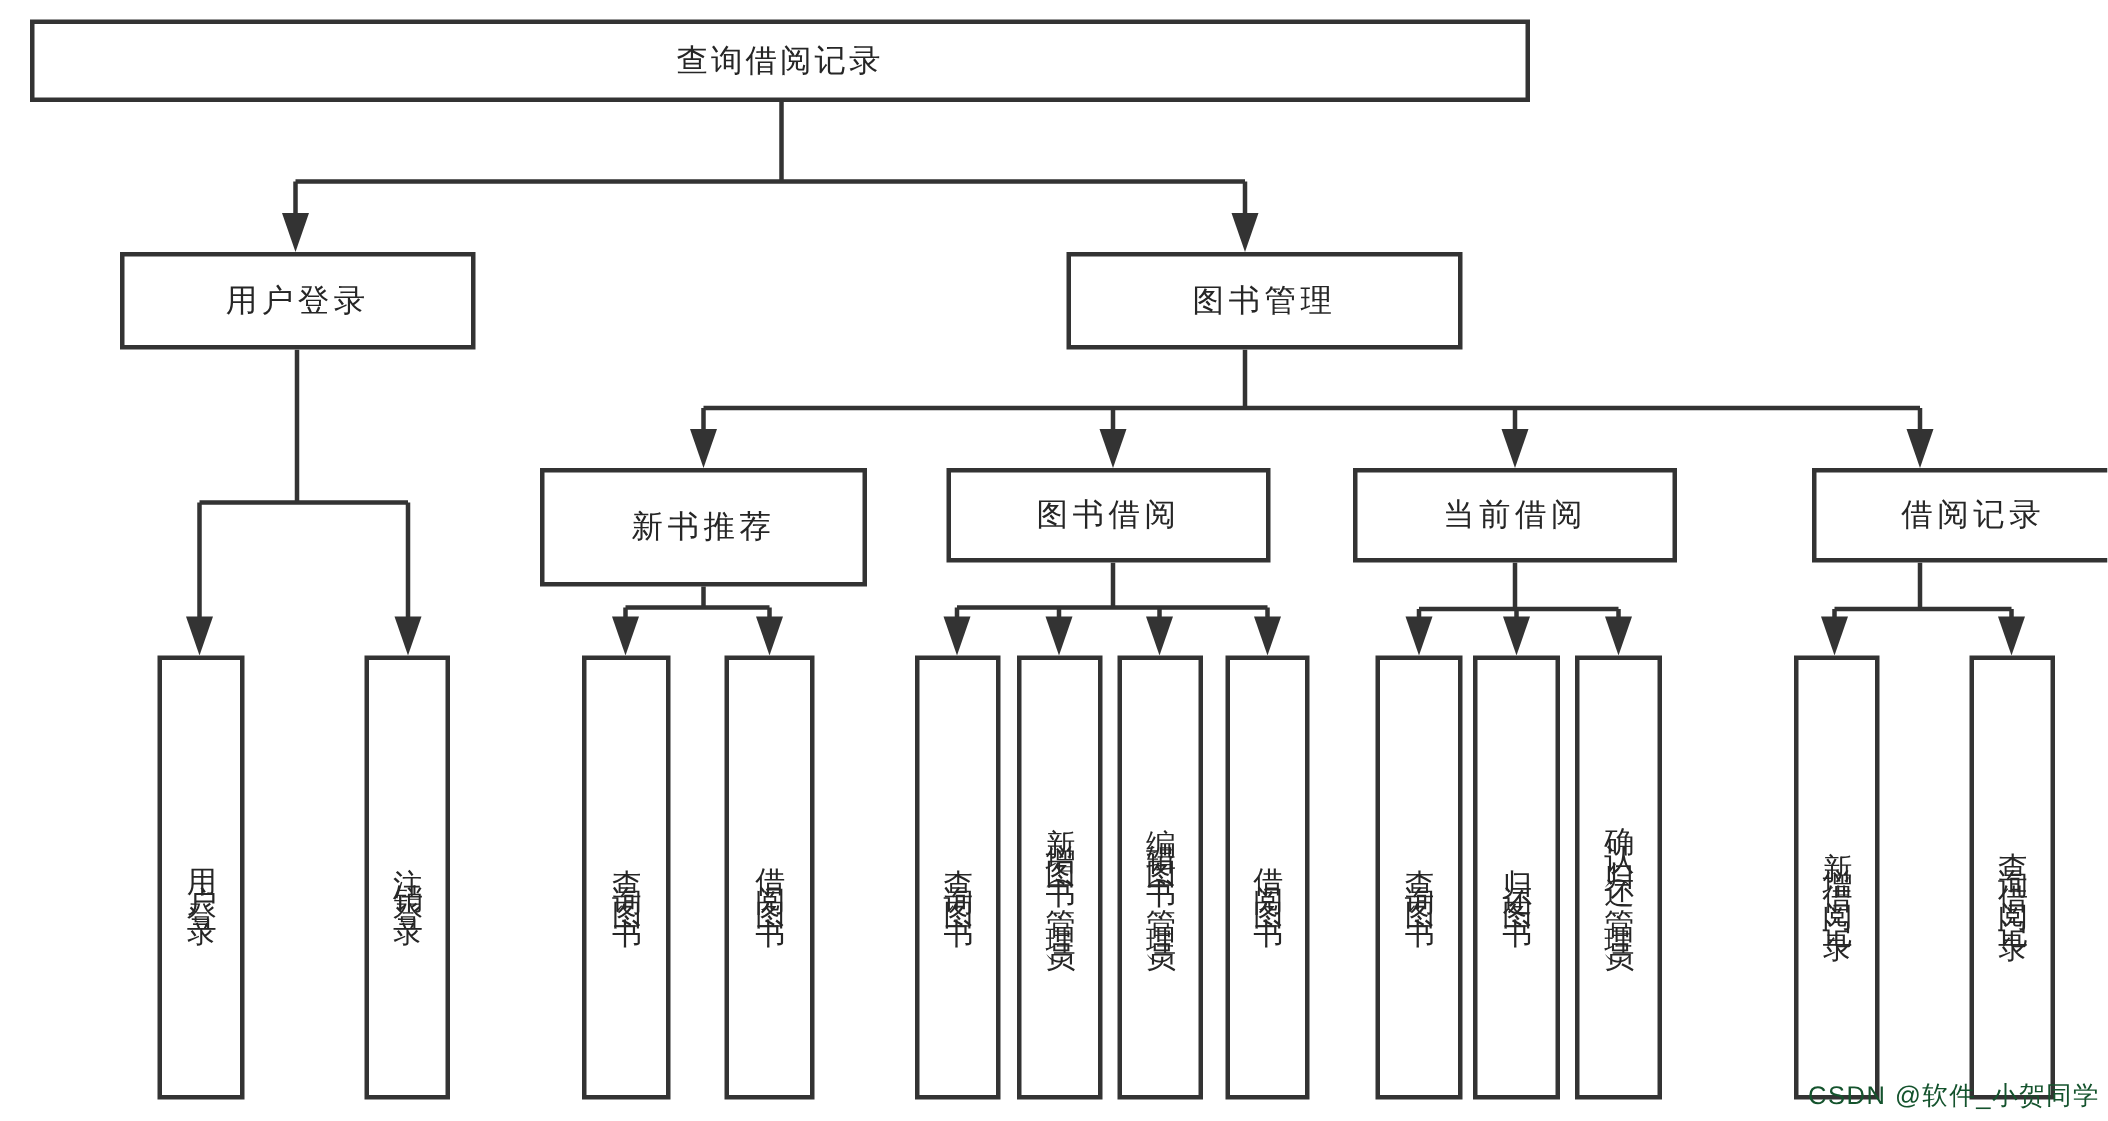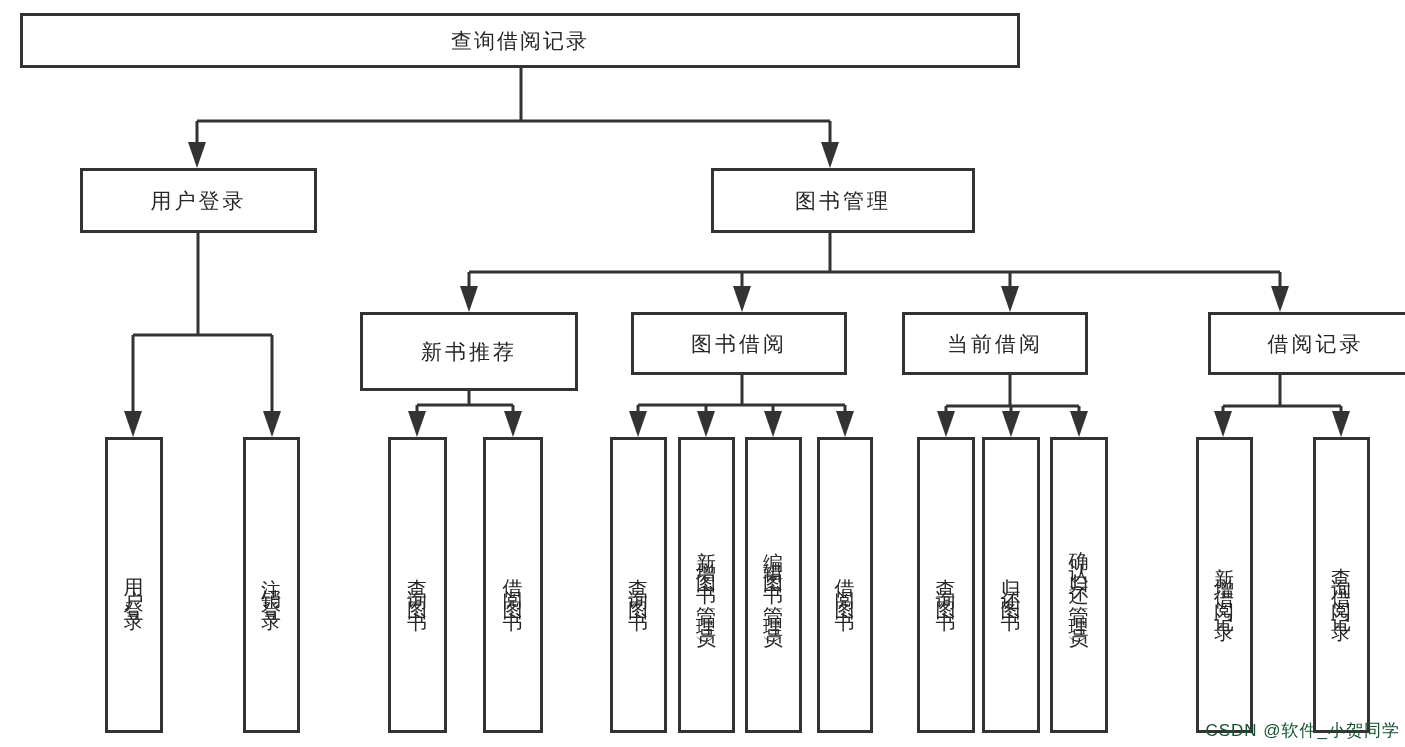--- a/index.html
+++ b/index.html
@@ -131,21 +131,21 @@
   <div class="node h-label" style="left:711px; top:168px; width:264px; height:65px;">
     <span>图书管理</span>
   </div>
 
   <div class="node h-label" style="left:360px; top:312px; width:218px; height:79px;">
     <span>新书推荐</span>
   </div>
   <div class="node h-label" style="left:631px; top:312px; width:216px; height:63px;">
     <span>图书借阅</span>
   </div>
-  <div class="node h-label" style="left:902px; top:312px; width:186px; height:63px;">
+  <div class="node h-label" style="left:902px; top:312px; width:216px; height:63px;">
     <span>当前借阅</span>
   </div>
   <div class="node h-label" style="left:1172px; top:312px; width:215px; height:63px;margin-left:36px;">
     <span>借阅记录</span>
   </div>
 
   <div class="node leaf" style="left:105px; top:437px; width:58px; height:296px;">
     <span>用户登录</span>
   </div>
   <div class="node leaf" style="left:243px; top:437px; width:57px; height:296px;">

